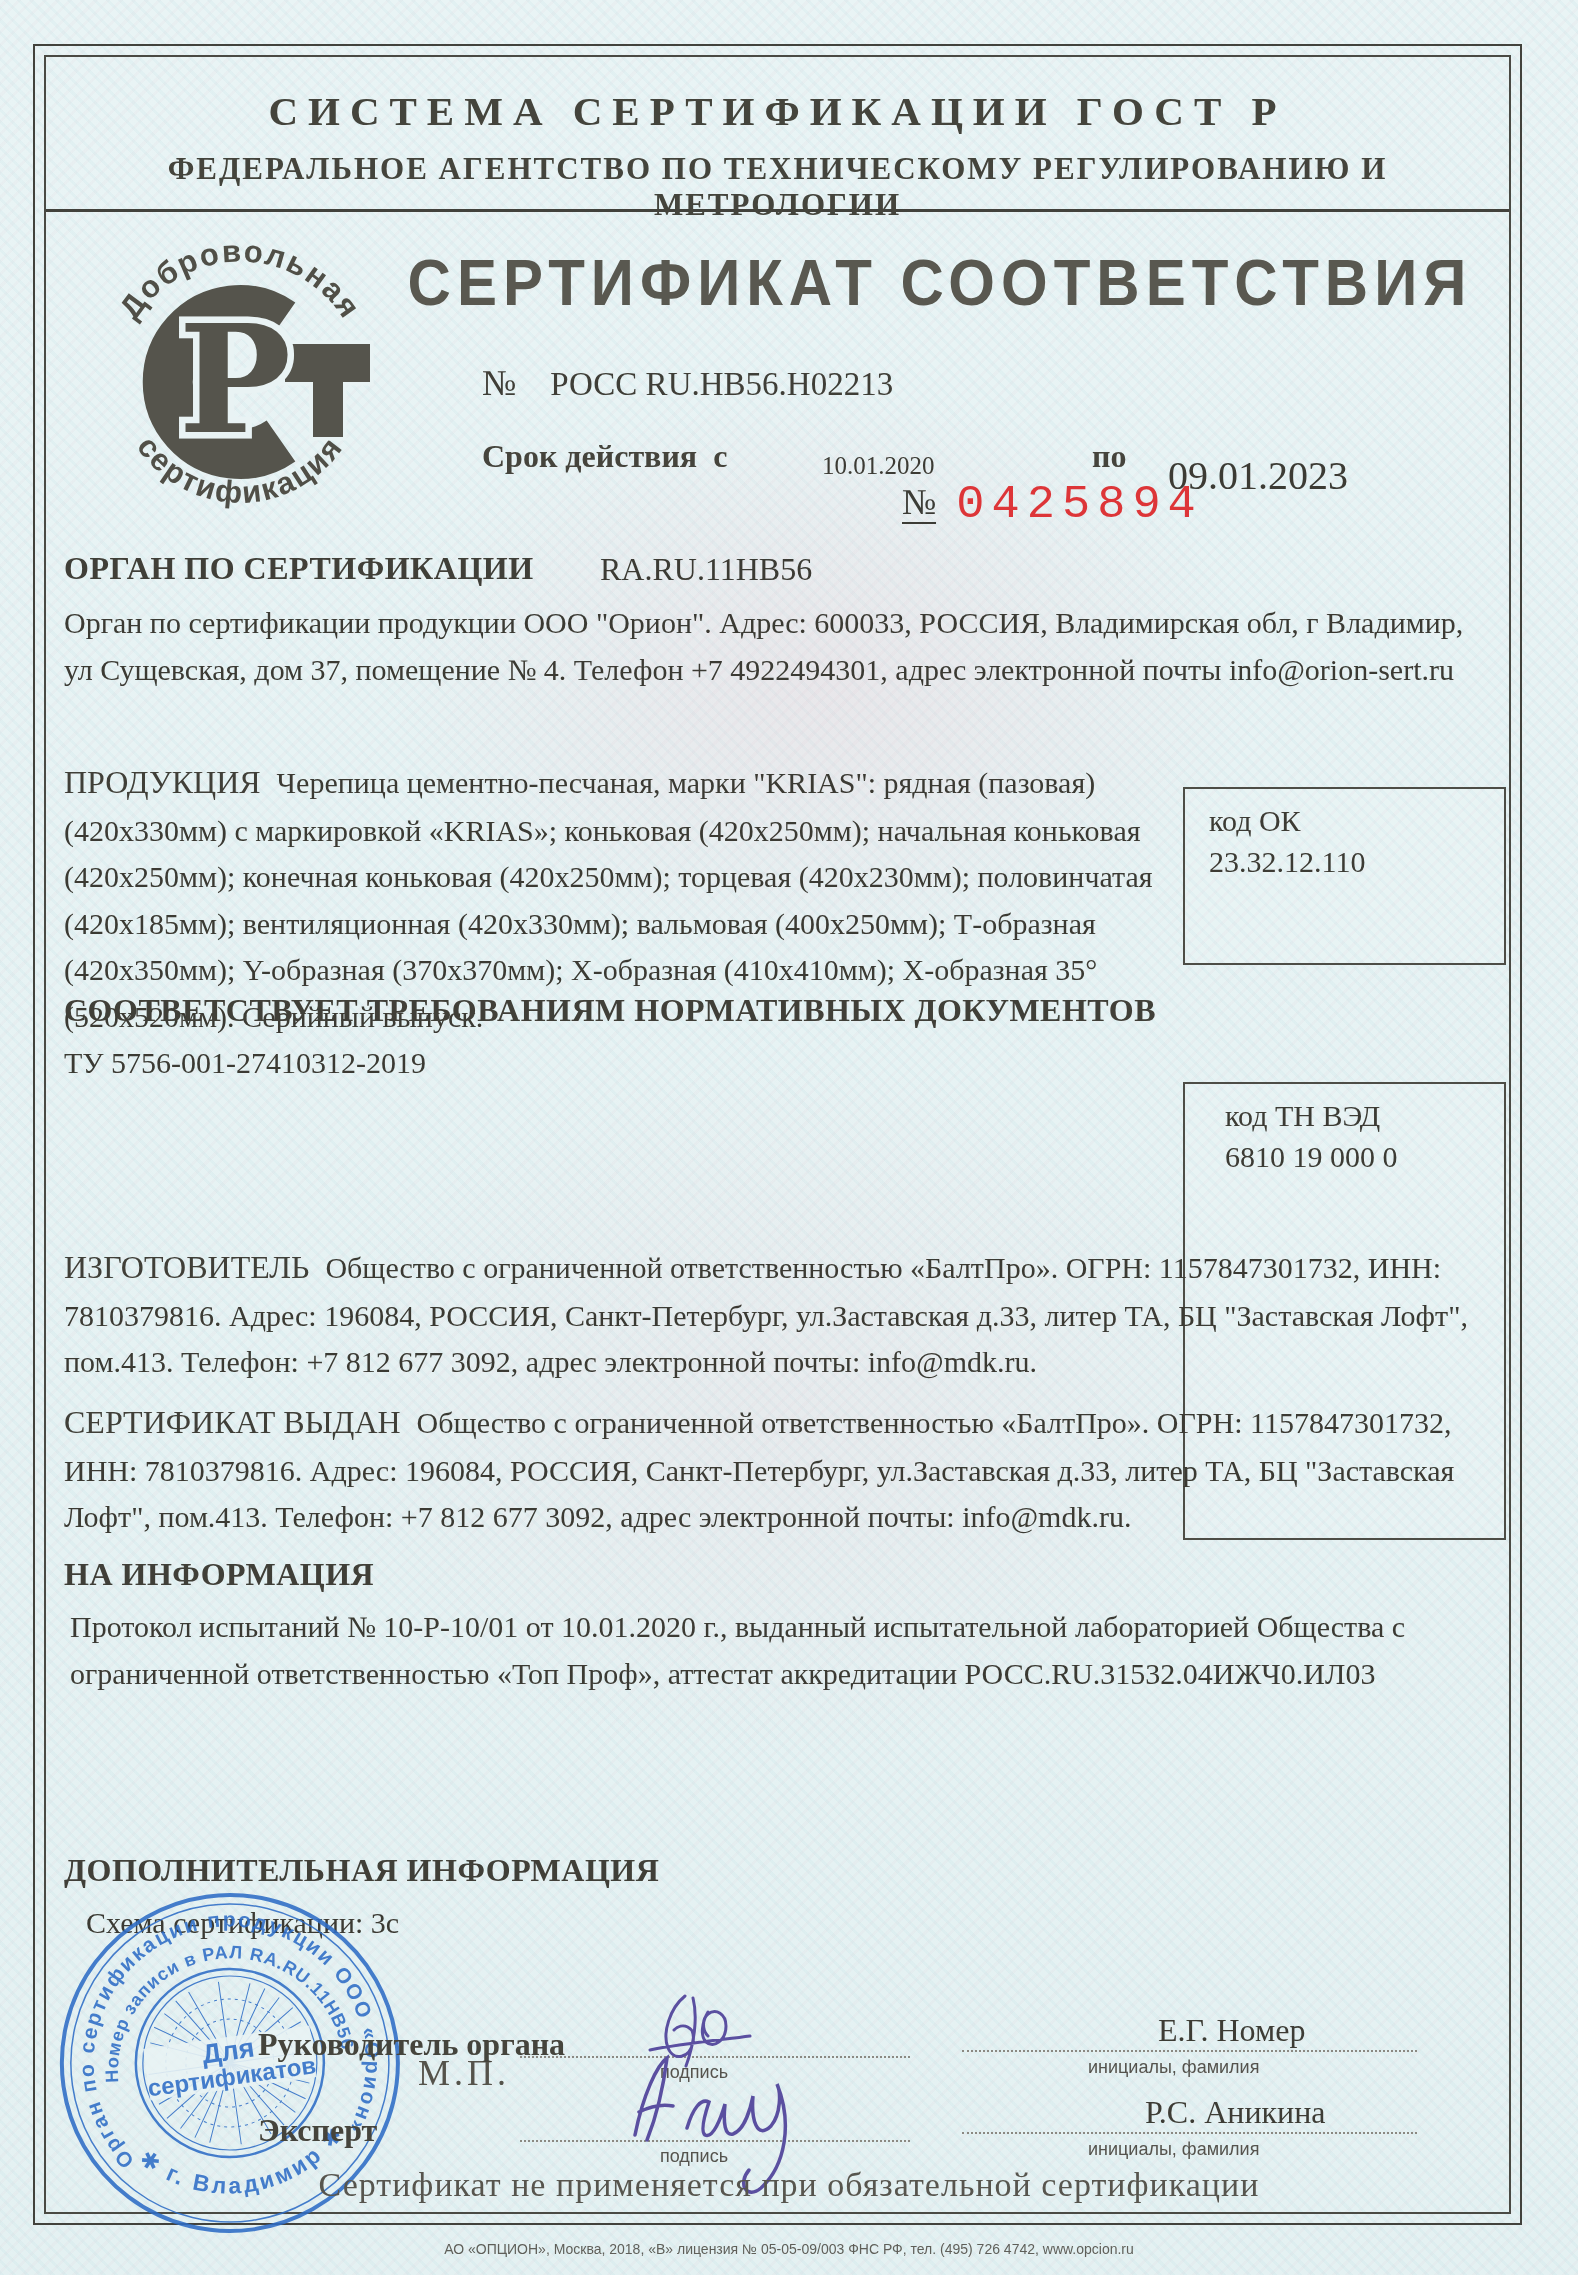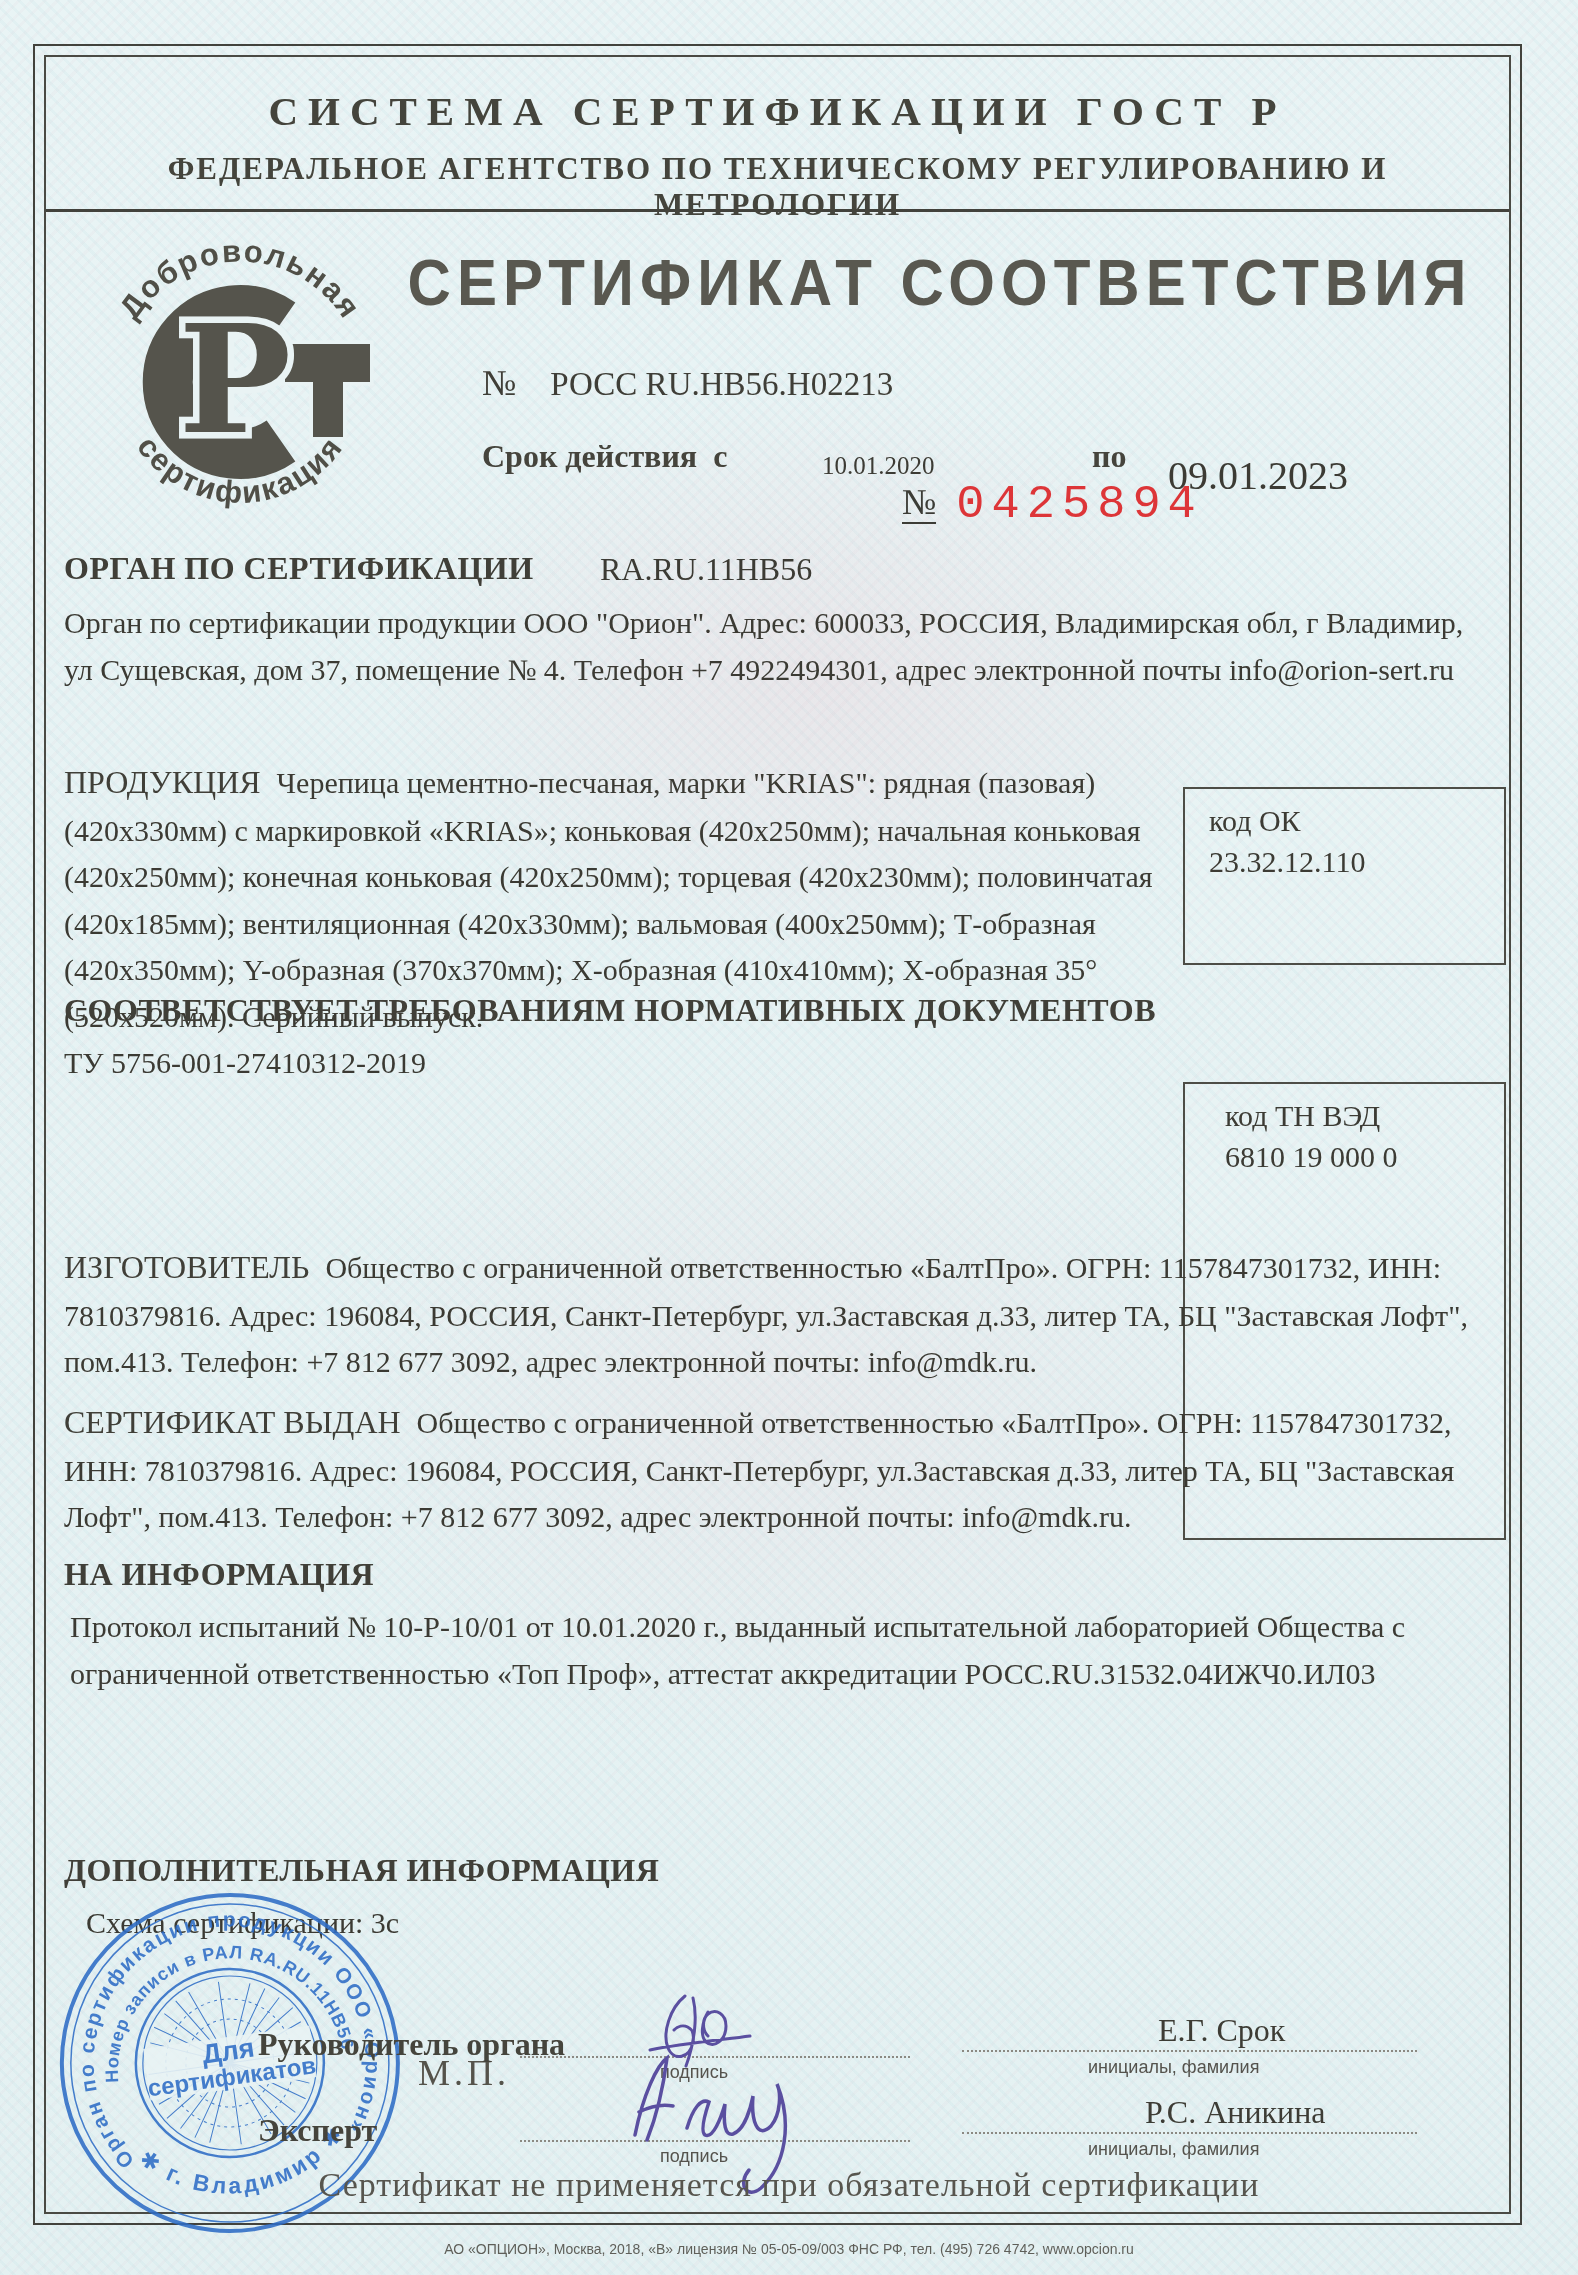--- a/index.html
+++ b/index.html
@@ -179,21 +179,21 @@
     <text x="182" y="175" text-anchor="middle" font-family="Liberation Sans, DejaVu Sans, sans-serif" font-size="27" font-weight="700" fill="#2e6dc6">Для</text>
     <text x="182" y="200" text-anchor="middle" font-family="Liberation Sans, DejaVu Sans, sans-serif" font-size="24" font-weight="700" fill="#2e6dc6">сертификатов</text>
   </svg>
 
   <div class="sig-label" style="left:258px;top:2026px;">Руководитель органа</div>
   <div class="sig-line" style="left:520px;top:2056px;width:390px;"></div>
   <svg class="sig1-svg" width="220" height="100" viewBox="0 0 220 100">
     <path d="M95,18 C80,30 72,55 78,70 C84,84 100,80 103,64 C106,48 92,44 84,52 M103,20 C108,40 104,66 96,88 M118,34 C112,44 110,58 116,64 C124,71 136,62 136,48 C136,36 126,30 118,36 C112,41 112,52 118,58 M60,72 C90,66 130,62 160,58" stroke="#5a4fa0" stroke-width="3" fill="none" stroke-linecap="round"></path>
   </svg>
   <div class="sig-caption" style="left:660px;top:2062px;">подпись</div>
-  <div class="sig-name" style="left:1158px;top:2012px;">Е.Г. Срок</div>
+  <div class="sig-name" style="left:1158px;top:2012px;">Е.Г. Номер</div>
   <div class="sig-line" style="left:962px;top:2050px;width:455px;"></div>
   <div class="sig-caption" style="left:1088px;top:2057px;">инициалы, фамилия</div>
 
   <div class="sig-label" style="left:258px;top:2112px;">Эксперт</div>
   <div class="sig-line" style="left:520px;top:2140px;width:390px;"></div>
   <svg class="sig2-svg" width="300" height="170" viewBox="0 0 300 170">
     <path d="M70,95 C78,55 92,25 102,18 C98,50 90,80 82,100 M74,72 C86,66 98,64 108,66 M122,88 C128,68 136,58 144,62 C138,80 136,92 140,95 C148,99 156,78 160,64 C158,84 160,96 168,94 C180,90 186,66 188,56 C186,80 192,100 206,86 C216,74 216,52 212,44 C228,84 220,126 196,148 C182,160 172,144 184,130" stroke="#5a4fa0" stroke-width="3.5" fill="none" stroke-linecap="round"></path>
   </svg>
   <div class="sig-caption" style="left:660px;top:2146px;">подпись</div>
   <div class="sig-name" style="left:1145px;top:2094px;">Р.С. Аникина</div>

